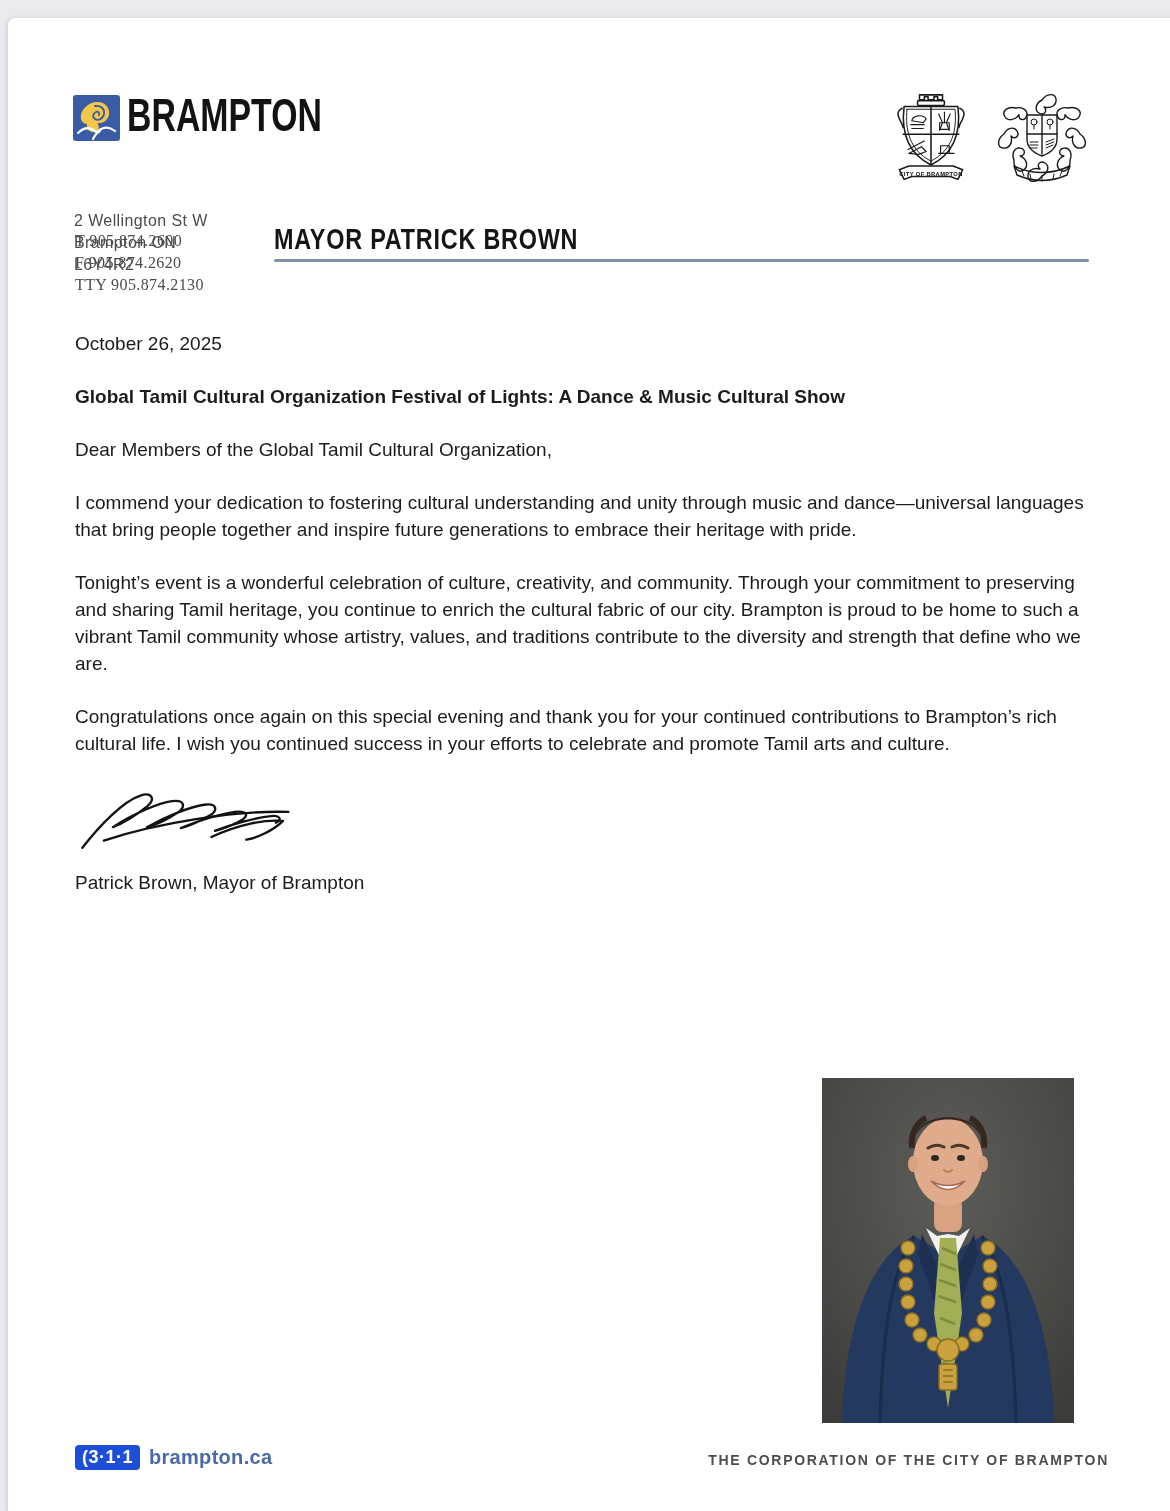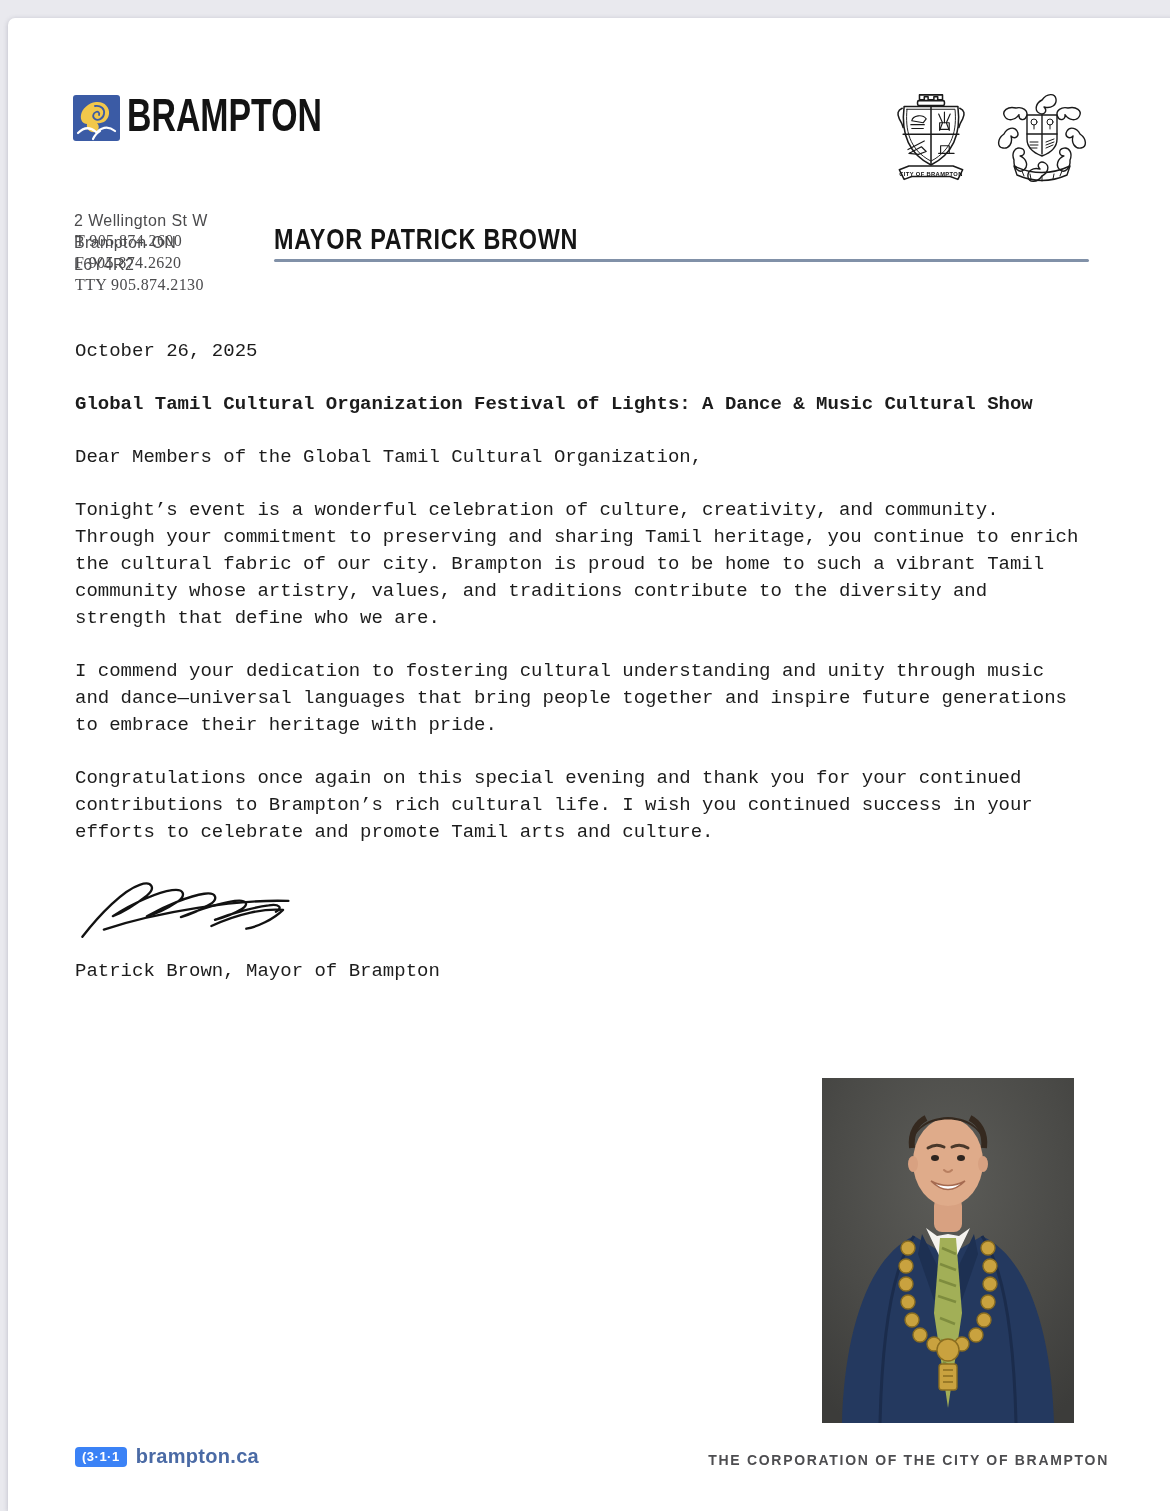--- a/index.html
+++ b/index.html
@@ -36,31 +36,31 @@
   }
   .mayor-rule{margin-top:4px;height:3px;width:815px;border-radius:2px;}
   .crest-left{position:absolute;left:884px;top:74px;width:78px;height:96px;}
   .crest-right{position:absolute;left:984px;top:72px;width:100px;height:100px;}
   .crest-left svg,.crest-right svg{width:100%;height:100%;}
   
   .letter{
     position:absolute;left:67px;top:312px;width:1010px;
     font-size:19px;line-height:27px;color:#1c1c1c;
   }
-  .letter p{margin:8px 0 26px 0;font-family:Liberation Mono, monospace;}
+  .letter p{margin:0 0 26px 0;}
   .letter .subject{font-weight:bold;}
   .signature-svg{display:block;margin:4px 0 12px 2px;width:215px;height:74px;}
   
   .mayor-photo{position:absolute;left:814px;top:1060px;width:252px;height:345px;}
   .mayor-photo svg{width:100%;height:100%;display:block;}
   
   .footer-left{position:absolute;left:67px;top:1427px;display:flex;align-items:center;gap:9px;}
   .badge-311{
-    background:#3b82f6;color:#ffffff;border-radius:4px;
-    font-size:13px;font-weight:bold;letter-spacing:.5px;
+    background:#1d4ed8;color:#ffffff;border-radius:4px;
+    font-size:18px;font-weight:bold;letter-spacing:.5px;
     padding:3px 7px 4px 7px;line-height:1;
   }
   .website{font-size:20px;font-weight:bold;letter-spacing:.3px;}
   .corporation{
     position:absolute;right:73px;top:1434px;
     font-size:14px;letter-spacing:1.7px;color:#4d4d50;font-weight:bold;
     white-space:nowrap;
   }
   .hairline{stroke:#1a1a1a;fill:none;stroke-linecap:round;stroke-linejoin:round;}
 </style>
@@ -149,22 +149,22 @@
           <path d="M22,76 q28,13 56,0 l-3,9 q-25,11 -50,0 z"></path>
           <path d="M30,81 l2,5 M38,84 l1,5 M50,86 v5 M62,84 l-1,5 M70,81 l-2,5" stroke-width="1"></path>
         </g>
       </svg>
     </div>
 
     <div class="letter">
       <p>October 26, 2025</p>
       <p class="subject">Global Tamil Cultural Organization Festival of Lights: A Dance &amp; Music Cultural Show</p>
       <p>Dear Members of the Global Tamil Cultural Organization,</p>
+      <p>I commend your dedication to fostering cultural understanding and unity through music and dance—universal languages that bring people together and inspire future generations to embrace their heritage with pride.</p>
       <p>Tonight’s event is a wonderful celebration of culture, creativity, and community. Through your commitment to preserving and sharing Tamil heritage, you continue to enrich the cultural fabric of our city. Brampton is proud to be home to such a vibrant Tamil community whose artistry, values, and traditions contribute to the diversity and strength that define who we are.</p>
-      <p>I commend your dedication to fostering cultural understanding and unity through music and dance—universal languages that bring people together and inspire future generations to embrace their heritage with pride.</p>
       <p>Congratulations once again on this special evening and thank you for your continued contributions to Brampton’s rich cultural life. I wish you continued success in your efforts to celebrate and promote Tamil arts and culture.</p>
 
       <svg class="signature-svg" viewBox="0 0 240 78">
         <g fill="none" stroke="#121212" stroke-width="2.6" stroke-linecap="round" stroke-linejoin="round">
           <path d="M6,70 C26,44 52,18 70,12 C84,7 88,16 78,24 C64,35 48,44 40,47 C64,31 92,20 106,18 C120,16 122,24 112,31 C100,39 86,45 78,47 C98,36 126,24 142,22 C156,20 158,28 148,34 C136,41 124,46 116,48 C136,40 162,32 176,30 C190,28 192,34 184,39 C174,45 162,49 154,51 C172,44 198,37 214,35 C226,33 230,38 222,42"></path>
           <path d="M150,58 C180,44 210,38 230,40 C219,51 201,59 189,61"></path>
           <path d="M30,62 C90,42 180,28 236,30"></path>
         </g>
       </svg>
 

